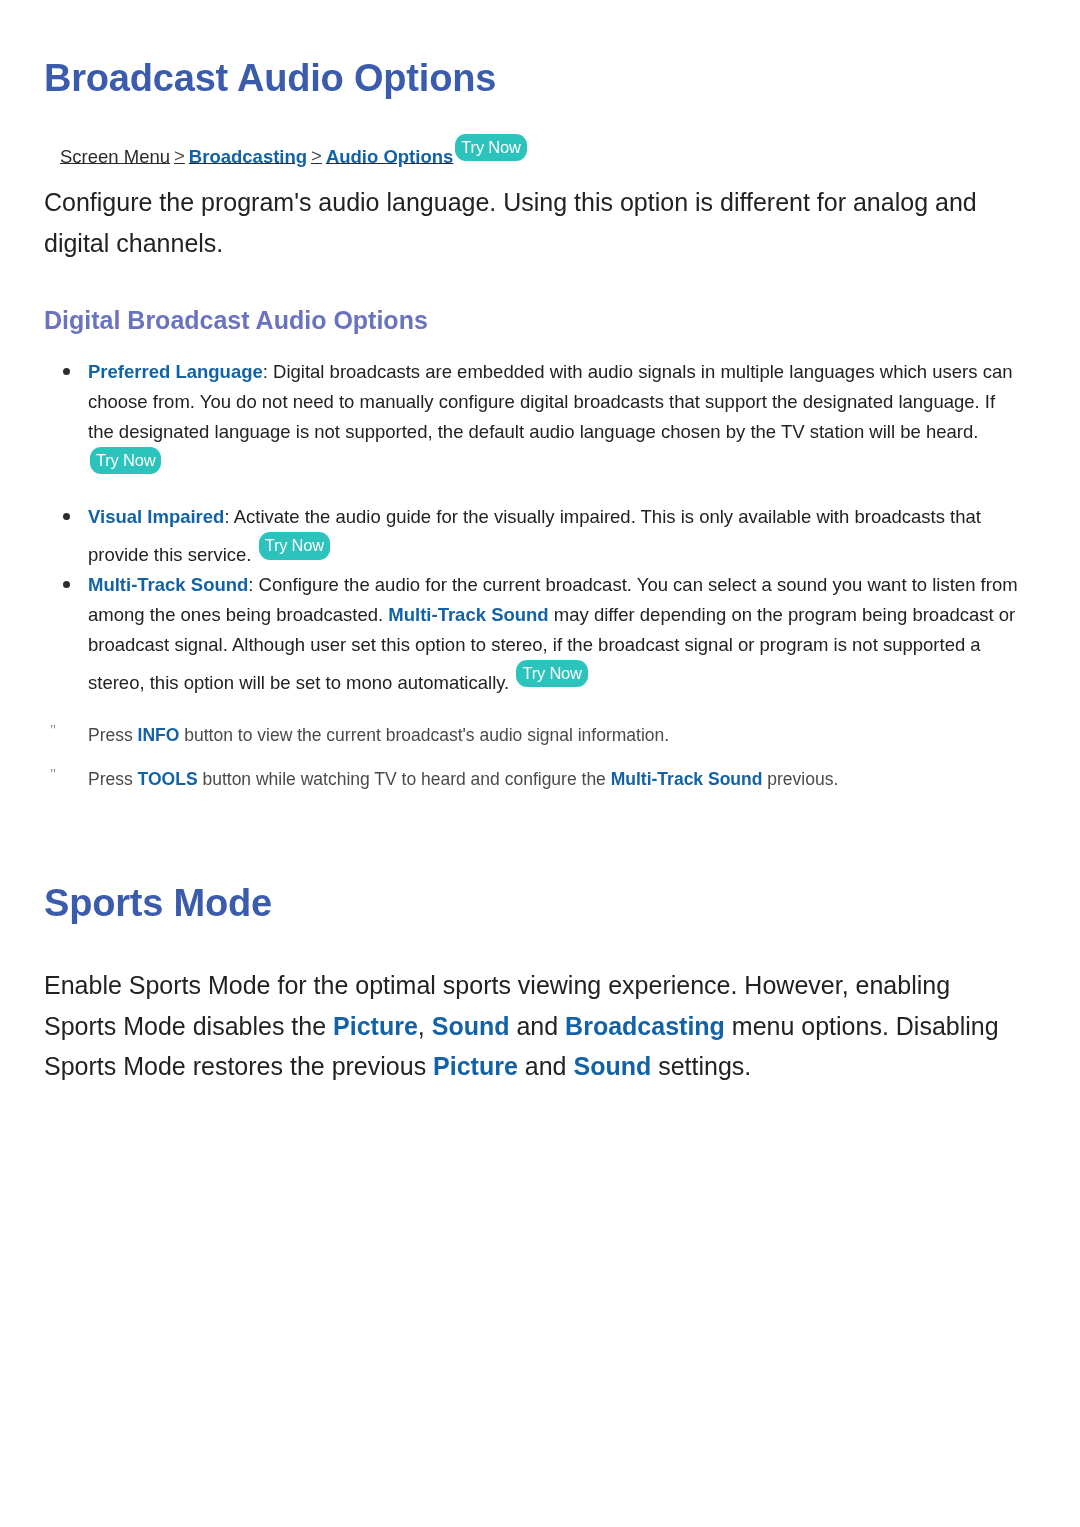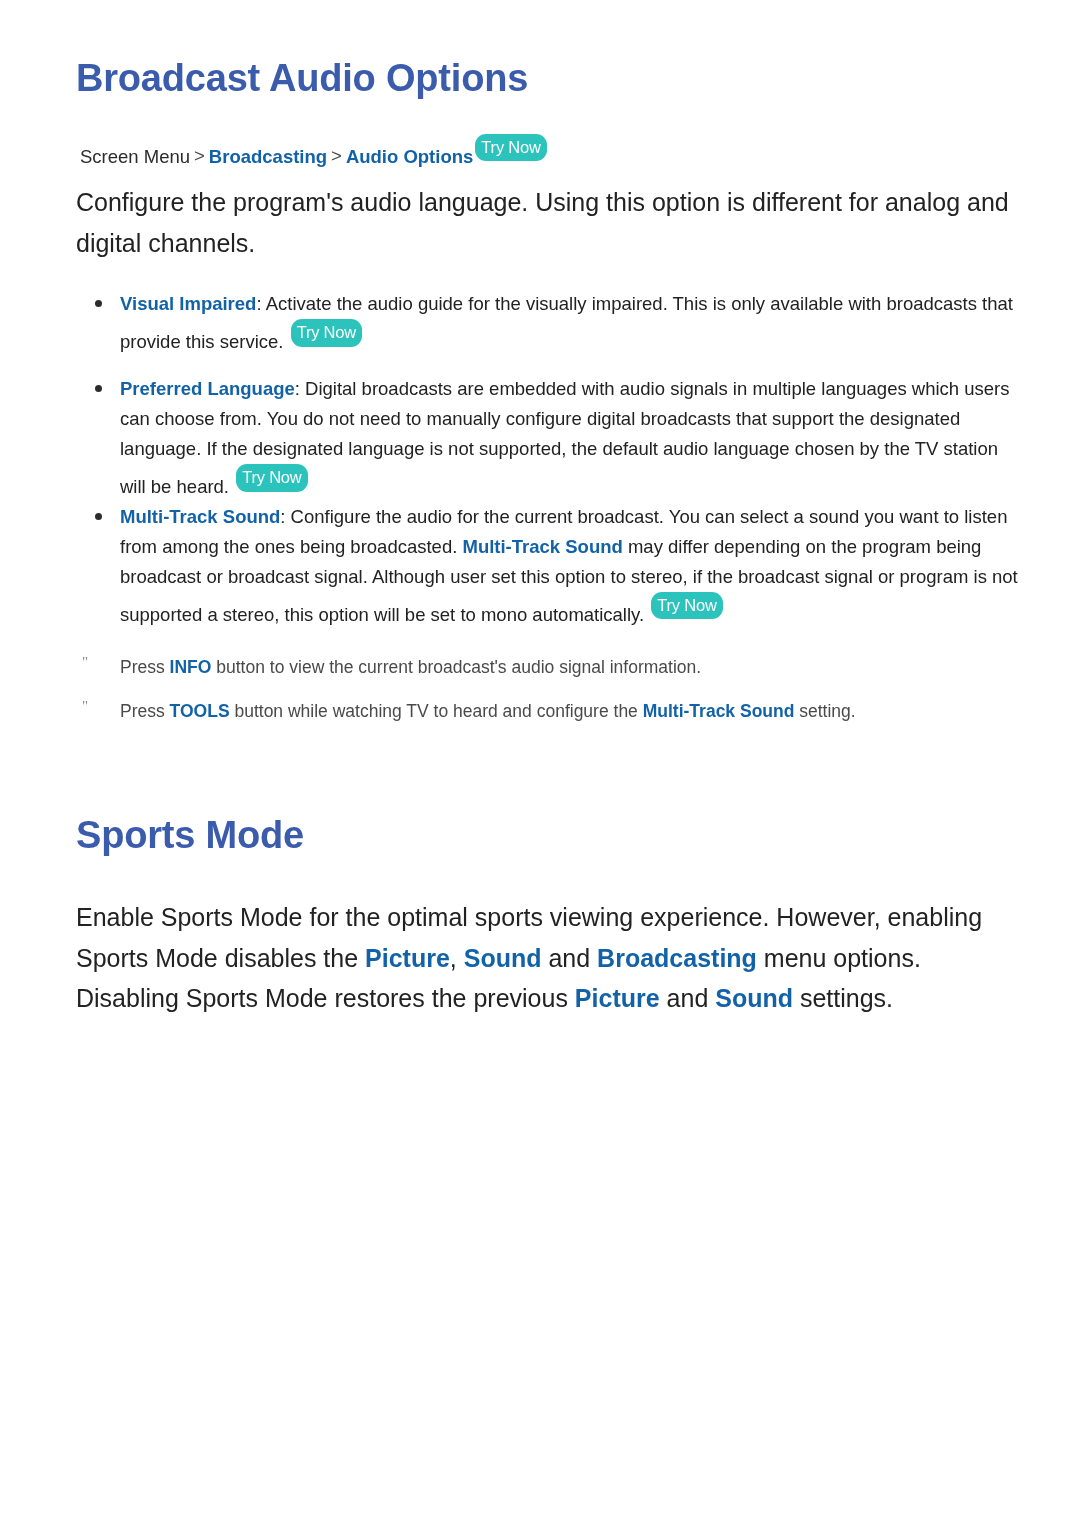--- a/index.html
+++ b/index.html
@@ -13,21 +13,21 @@
     font-family: "Liberation Sans", sans-serif;
     color: #222222;
     -webkit-font-smoothing: antialiased;
   }
 
   .page {
     position: relative;
     width: 1080px;
     height: 1527px;
     box-sizing: border-box;
-    padding: 58px 62px 0 76px;
+    padding: 58px 62px 0 44px;
   }
 
   
   .h1 {
     font-size: 38px;
     font-weight: bold;
     color: #3b5cad;
     letter-spacing: -0.2px;
     line-height: 1.1;
     margin: 0 0 34px 0;
@@ -42,22 +42,23 @@
     color: #6a73c0;
     line-height: 1.2;
     margin: 42px 0 22px 0;
   }
 
   
   .breadcrumb {
     font-size: 18.5px;
     color: #2b2b2b;
     line-height: 1.5;
-    margin: 0 0 12px 4px;
+    margin: 0 0 12px 16px;
     white-space: nowrap;
+    text-decoration: underline;
   }
   .crumb-plain { color: #2b2b2b; }
   .crumb-link {
     color: #1262a8;
     font-weight: bold;
   }
   .crumb-sep {
     color: #4a4a4a;
     padding: 0 4px;
     font-weight: normal;
@@ -149,49 +150,50 @@
 <div class="page">
 
   <h1 class="h1">Broadcast Audio Options</h1>
 
   <div class="breadcrumb">
     <span class="crumb-plain">Screen Menu</span><span class="crumb-sep">&gt;</span><span class="crumb-link">Broadcasting</span><span class="crumb-sep">&gt;</span><span class="crumb-link">Audio Options</span><span class="trynow">Try Now</span>
   </div>
 
   <p class="para tight">Configure the program's audio language. Using this option is different for analog and digital channels.</p>
 
+  <h2 class="h2">Digital Broadcast Audio Options</h2>
 
   <ul class="bullets">
     <li>
       <span class="dot"></span>
-      <span class="lnk">Visual Impaired</span><span>: Activate the audio guide for the visually impaired. This is only available with broadcasts that provide this service.</span>
+      <span class="lnk">Preferred Language</span><span>: Digital broadcasts are embedded with audio signals in multiple languages which users can choose from. You do not need to manually configure digital broadcasts that support the designated language. If the designated language is not supported, the default audio language chosen by the TV station will be heard.</span>
       <span class="trynow">Try Now</span>
     </li>
     <li>
       <span class="dot"></span>
-      <span class="lnk">Preferred Language</span><span>: Digital broadcasts are embedded with audio signals in multiple languages which users can choose from. You do not need to manually configure digital broadcasts that support the designated language. If the designated language is not supported, the default audio language chosen by the TV station will be heard.</span>
+      <span class="lnk">Visual Impaired</span><span>: Activate the audio guide for the visually impaired. This is only available with broadcasts that provide this service.</span>
       <span class="trynow">Try Now</span>
     </li>
   </ul>
 
 
   <ul class="bullets">
     <li>
       <span class="dot"></span>
       <span class="lnk">Multi-Track Sound</span><span>: Configure the audio for the current broadcast. You can select a sound you want to listen from among the ones being broadcasted. </span><span class="lnk">Multi-Track Sound</span><span> may differ depending on the program being broadcast or broadcast signal. Although user set this option to stereo, if the broadcast signal or program is not supported a stereo, this option will be set to mono automatically.</span>
       <span class="trynow">Try Now</span>
     </li>
   </ul>
 
   <div class="notes">
     <div class="note">
       <span class="qmark">"</span><span>Press </span><span class="lnk">INFO</span><span> button to view the current broadcast's audio signal information.</span>
     </div>
     <div class="note">
-      <span class="qmark">"</span><span>Press </span><span class="lnk">TOOLS</span><span> button while watching TV to heard and configure the </span><span class="lnk">Multi-Track Sound</span><span> setting.</span>
+      <span class="qmark">"</span><span>Press </span><span class="lnk">TOOLS</span><span> button while watching TV to heard and configure the </span><span class="lnk">Multi-Track Sound</span><span> previous.</span>
     </div>
   </div>
 
   <div class="section-gap"></div>
 
   <h1 class="h1 sports">Sports Mode</h1>
 
 
 
   <p class="para">

